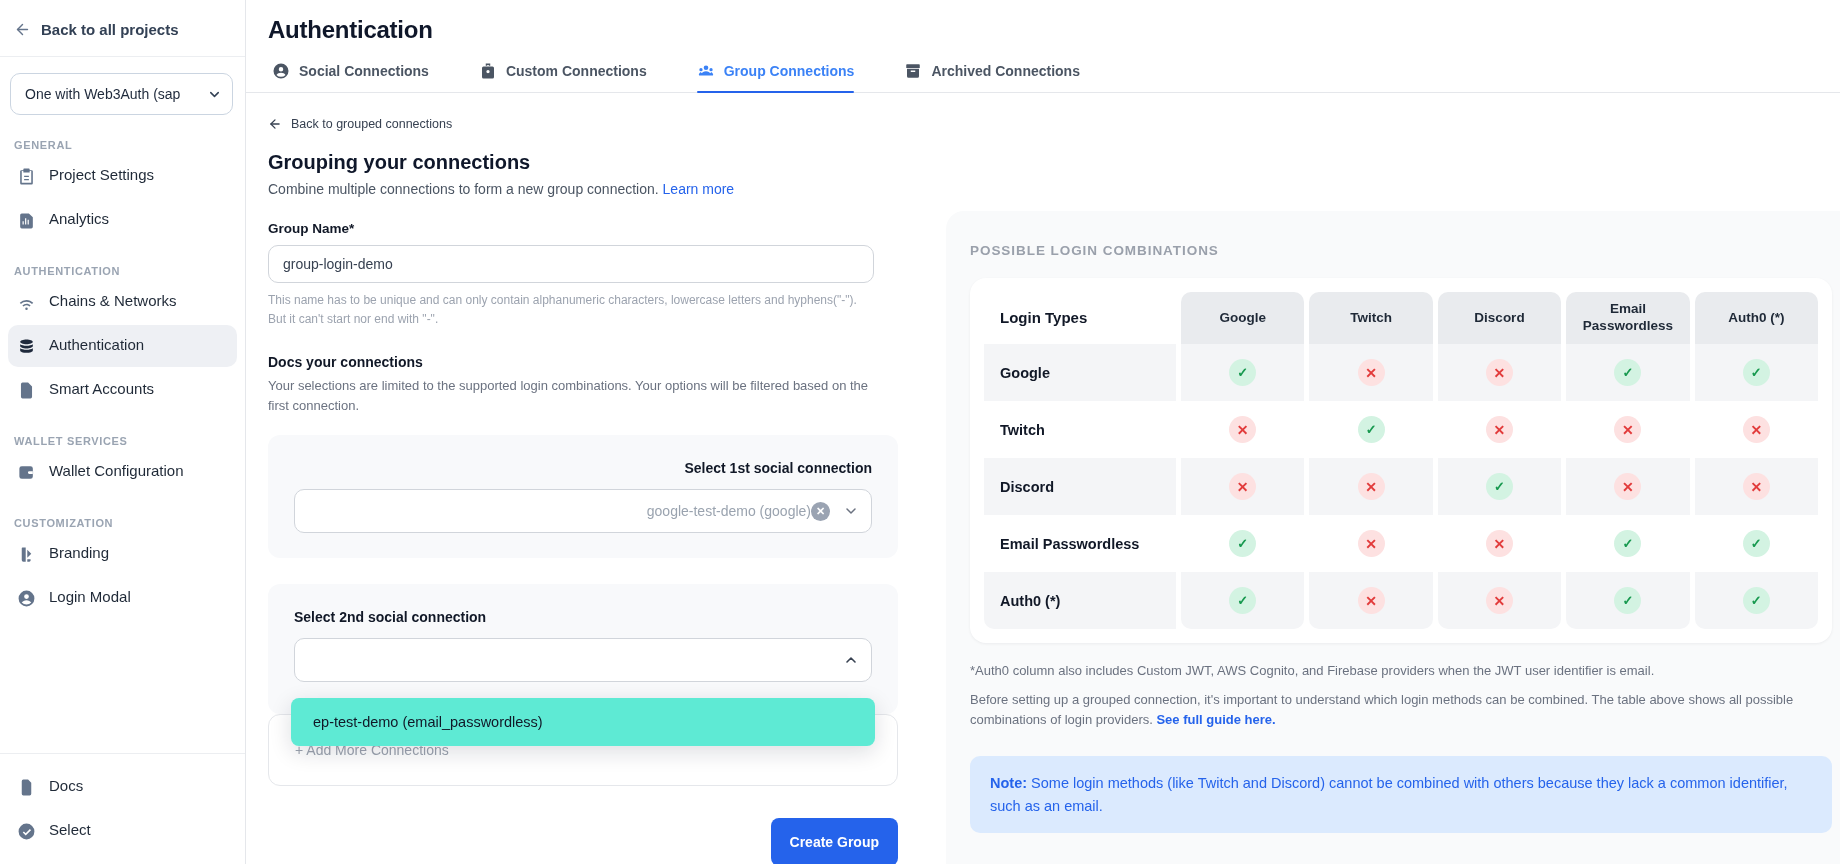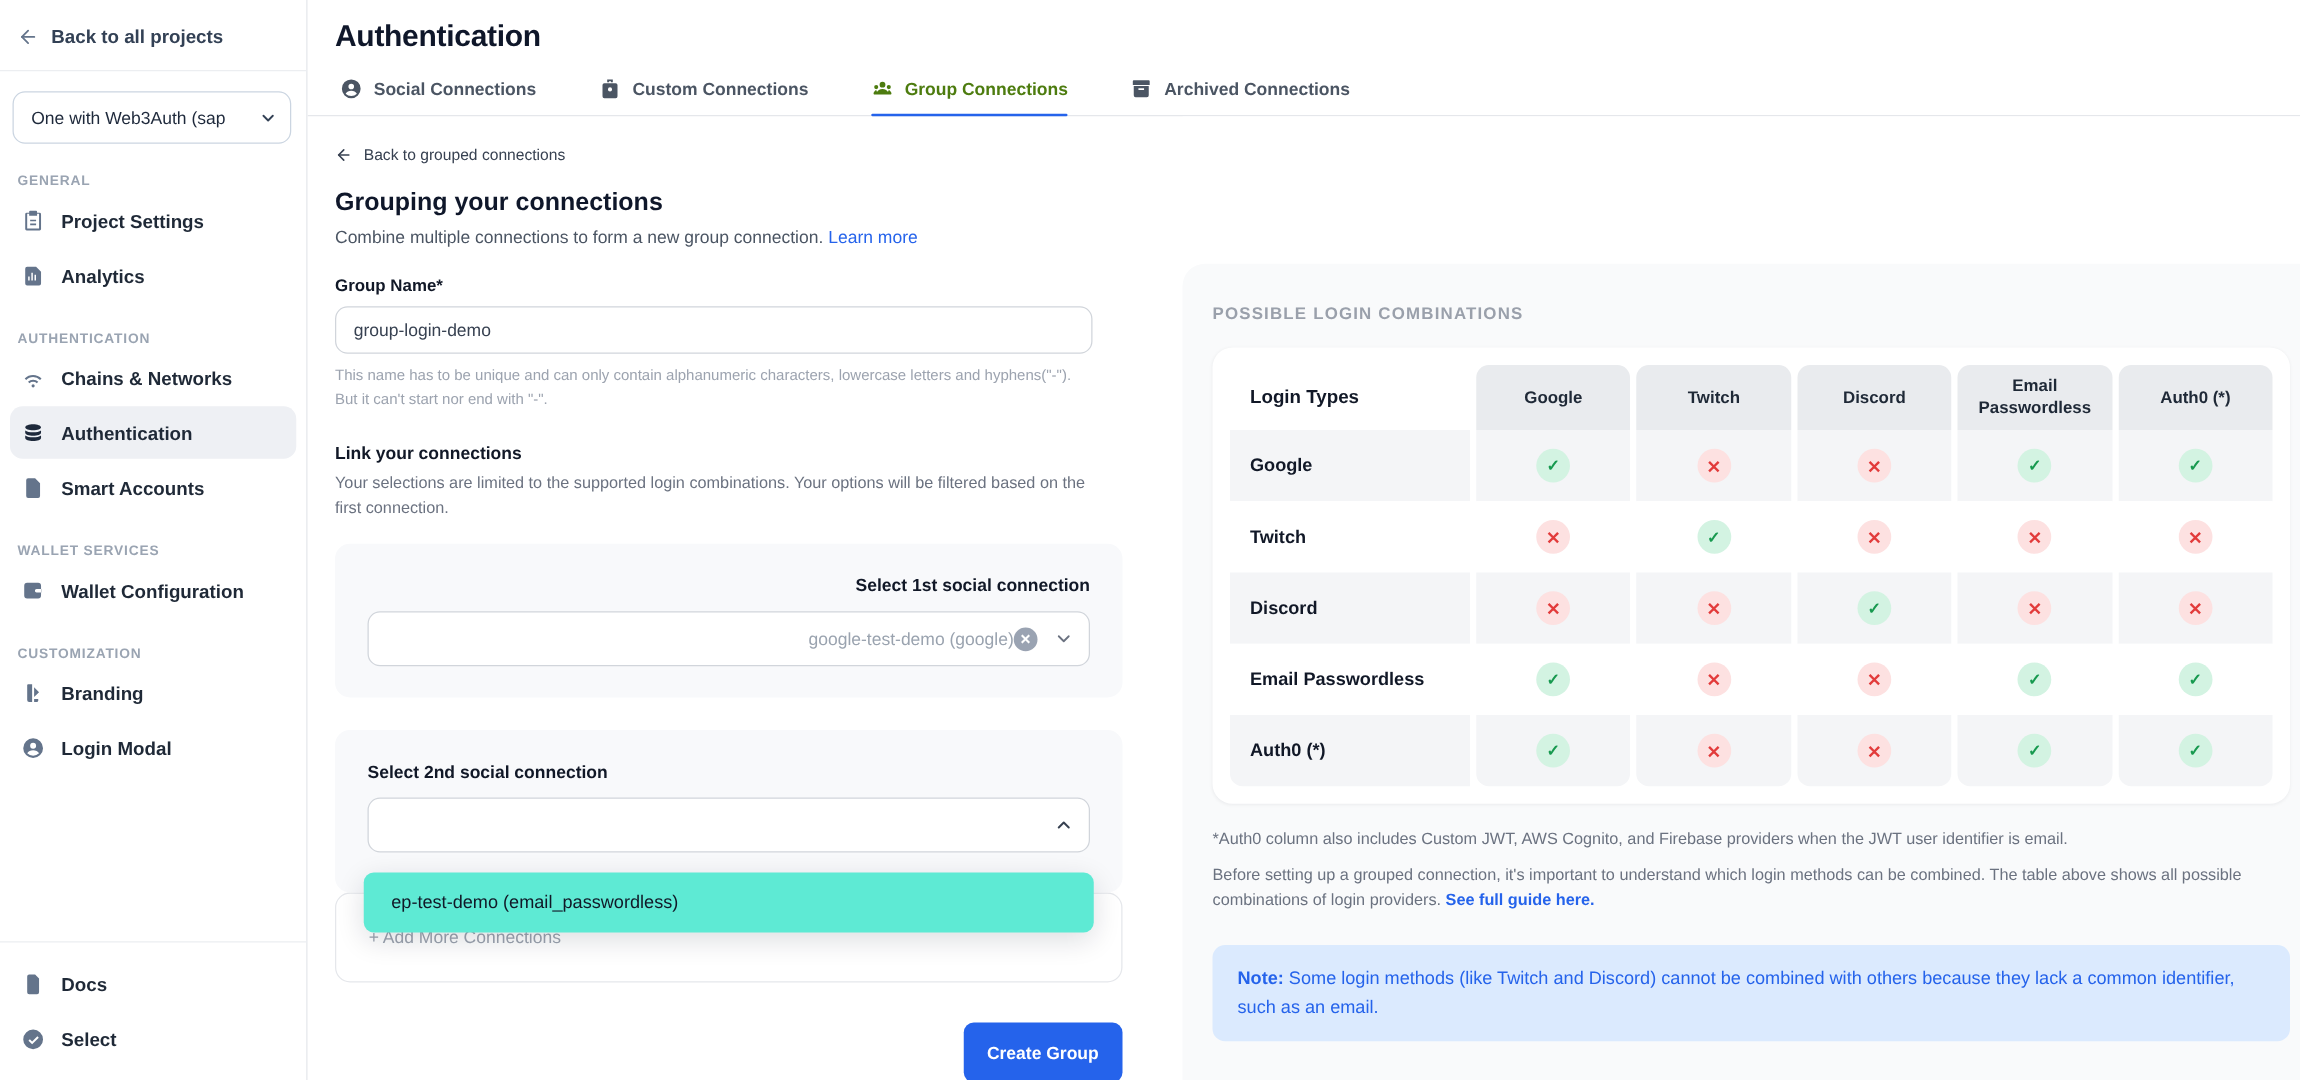--- a/index.html
+++ b/index.html
@@ -13,39 +13,39 @@
   .side-back { display:flex; align-items:center; gap:10px; padding:21px 16px 18px 14px;
     font-size:15px; font-weight:600; color:#334155; cursor:pointer; }
   .side-back svg { color:#64748b; }
   .side-sep { border-top:1px solid #eceef1; }
   .proj-select { margin:16px 12px 0 10px; height:42px; border:1px solid #cbd5e1;
     border-radius:10px; display:flex; align-items:center; padding:0 10px 0 14px;
     font-size:14px; color:#1e293b; cursor:pointer; background:#fff; }
   .proj-select .pv { flex:1; white-space:nowrap; overflow:hidden; }
   .sec-label { margin:24px 0 4px 14px; font-size:11px; font-weight:700;
     color:#9aa4b2; letter-spacing:.06em; }
-  .side-item { display:flex; align-items:flex-end; gap:13px; margin:2px 8px;
-    padding:11px 0 11px 8px; border-radius:10px; font-size:15px; font-weight:700;
+  .side-item { display:flex; align-items:flex-start; gap:13px; margin:2px 8px;
+    padding:11px 0 11px 8px; border-radius:10px; font-size:15px; font-weight:400;
     color:#1f2937; cursor:pointer; }
   .side-item .s-icon { width:20px; height:20px; color:#64748b; display:flex;
     align-items:center; justify-content:center; }
   .side-item.active { background:#eef0f4; }
   .side-item.active .s-icon { color:#1e293b; }
   .side-nav { flex:1; overflow:hidden; }
   .side-footer { border-top:1px solid #eceef1; padding:10px 0 10px 0; }
 
   
   .main { flex:1; display:flex; flex-direction:column; overflow:hidden; }
   .m-header { padding:16px 0 0 22px; }
   .m-title { font-size:24px; font-weight:700; color:#0f172a; letter-spacing:-.01em; }
   .tabs { display:flex; gap:50px; margin-top:18px; padding-left:4px; }
   .tab { display:flex; align-items:center; gap:9px; font-size:14px; font-weight:600;
     color:#4b5563; padding-bottom:12px; cursor:pointer; position:relative; }
   .tab .t-icon { width:18px; height:18px; display:flex; }
-  .tab.active { color:#4d7c0f; }
+  .tab.active { color:#3b82f6; }
   .tab.active:after { content:""; position:absolute; left:0; right:0; bottom:-1px;
     height:2px; background:#2563eb; border-radius:2px; }
   .tabline { border-top:1px solid #e5e7eb; }
 
   .content { flex:1; display:flex; overflow:hidden; }
   .form-col { width:700px; min-width:700px; padding:24px 0 0 22px; }
   .back-link { display:flex; align-items:center; gap:9px; font-size:12.5px;
     color:#374151; cursor:pointer; }
   .back-link svg { color:#374151; }
   .h2 { margin-top:20px; font-size:20px; font-weight:700; color:#0f172a; }
@@ -283,21 +283,21 @@
           <a class="blue">Learn more</a>
         </div>
 
         <div class="field-label">Group Name*</div>
         <input class="text-input" type="text" value="group-login-demo" style="">
         <div class="help">
           <span>This name has to be unique and can only contain alphanumeric characters, lowercase letters and hyphens("-").</span><br>
           <span>But it can't start nor end with "-".</span>
         </div>
 
-        <div class="link-head">Link your connections</div>
+        <div class="link-head">Docs your connections</div>
         <div class="link-desc">Your selections are limited to the supported login combinations. Your options will be filtered based on the first connection.</div>
 
         
         <div class="sel-card">
           <div class="sel-label">Select 1st social connection</div>
           <div class="sel-box">
             <span class="sel-value">google-test-demo (google)</span>
             <span class="clear-btn">✕</span>
             <span class="chev">
               <svg width="16" height="16" viewBox="0 0 24 24" fill="none" stroke="currentColor" stroke-width="2.2" stroke-linecap="round" stroke-linejoin="round">

